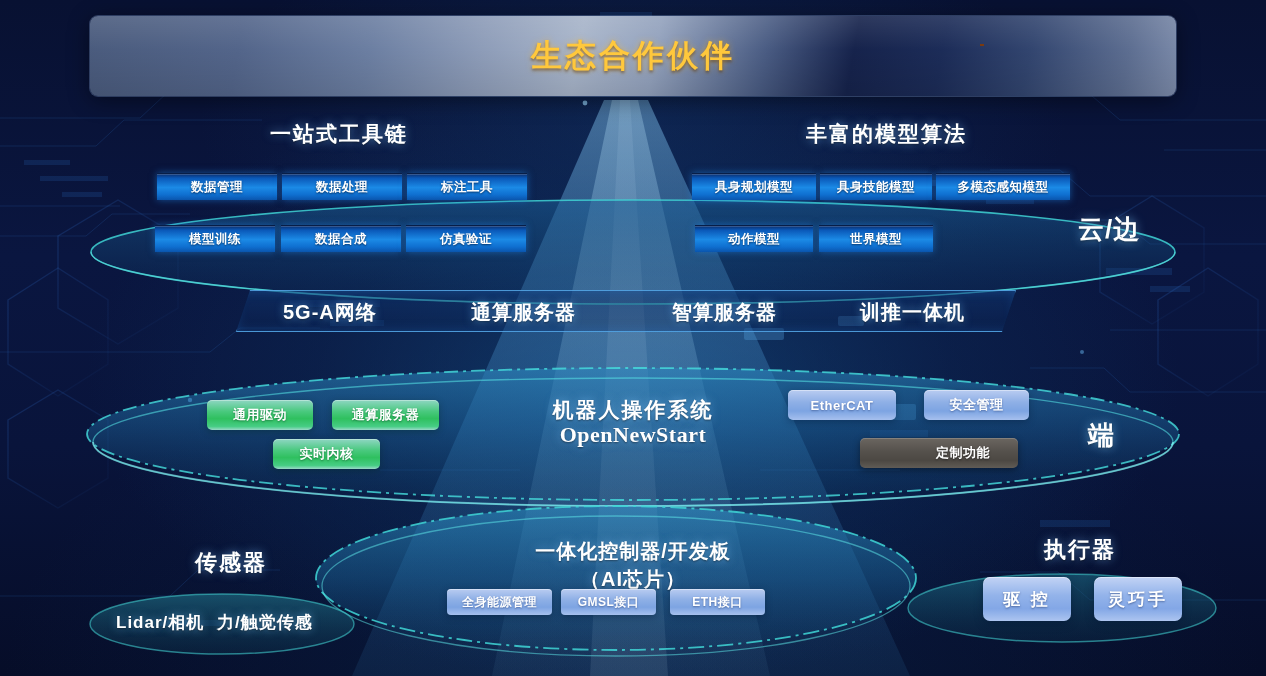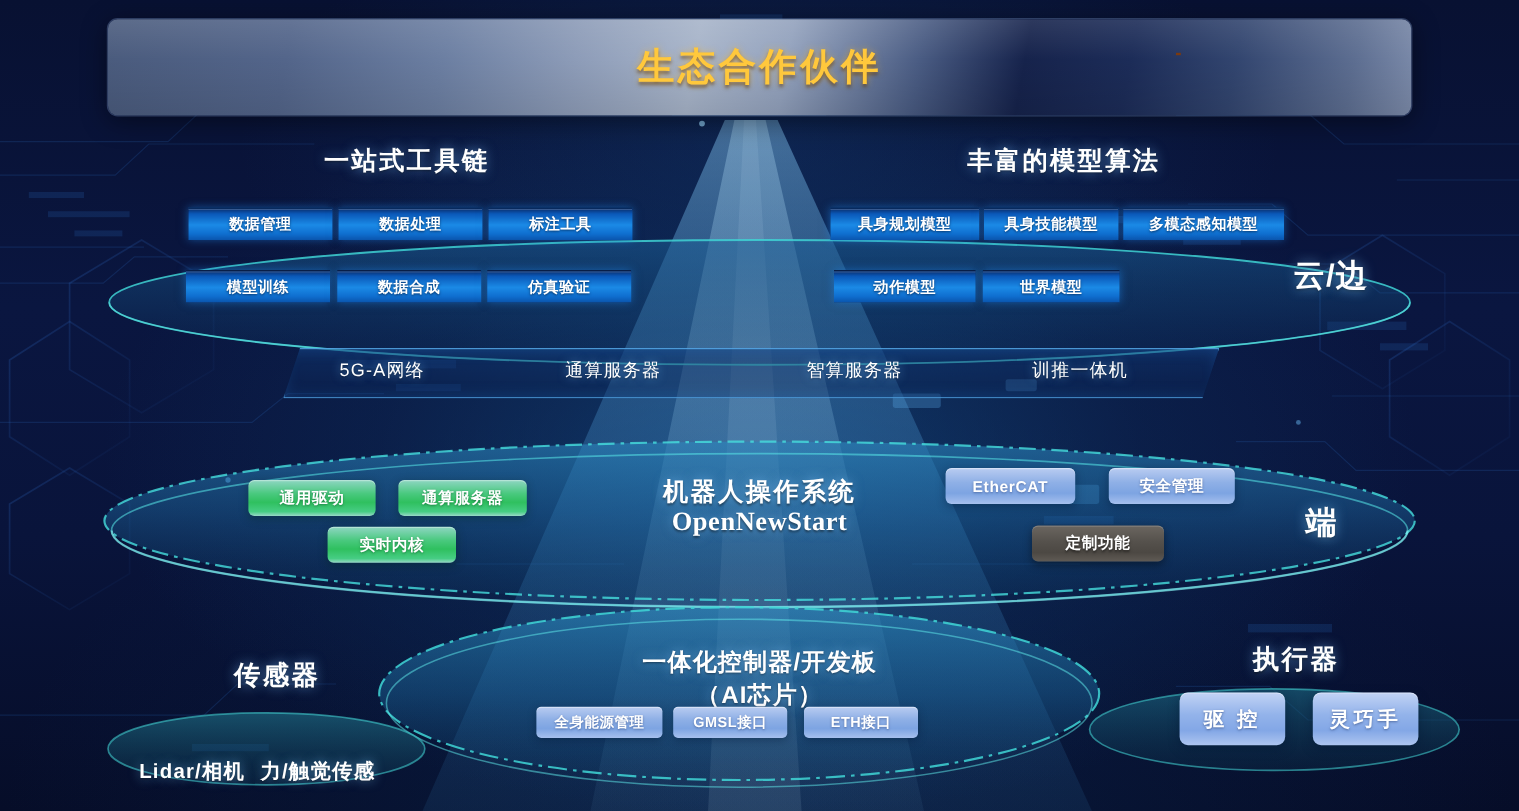--- a/index.html
+++ b/index.html
@@ -86,21 +86,21 @@
   
   .infra-bar{
     position:absolute;left:236px;top:290px;width:778px;height:40px;
     border:1px solid rgba(86,170,235,.85);
     background:linear-gradient(180deg,rgba(15,52,110,.55),rgba(10,32,78,.35));
     box-shadow:0 0 12px rgba(40,130,220,.28) inset;
     clip-path:polygon(14px 0,100% 0,calc(100% - 14px) 100%,0 100%);
   }
   .infra-item{
     position:absolute;top:299px;
-    font-size:15px;font-weight:normal;color:#fff;letter-spacing:1px;
+    font-size:20px;font-weight:bold;color:#fff;letter-spacing:1px;
     text-shadow:0 0 8px rgba(110,190,255,.65),0 1px 2px rgba(0,0,0,.55);
     white-space:nowrap;
   }
 
   
   .disc{position:absolute;pointer-events:none;}
 
   
   .chip-green{
     position:absolute;height:30px;border-radius:5px;
@@ -121,20 +121,21 @@
     white-space:nowrap;
   }
   .chip-gray{
     position:absolute;height:30px;border-radius:5px;
     display:flex;align-items:center;justify-content:center;
     font-size:13px;font-weight:bold;color:#ffffff;letter-spacing:.5px;
     background:linear-gradient(180deg,#6b6660 0%,#55514c 45%,#4c4843 75%,#605b55 100%);
     box-shadow:0 2px 7px rgba(0,0,0,.4), inset 0 1px 0 rgba(255,255,255,.18);
     text-shadow:0 1px 2px rgba(0,0,0,.5);
     white-space:nowrap;
+    padding-left:48px;
   }
   .chip-periwinkle.sm{height:26px;font-size:12px;border-radius:4px;}
 
   
   .os-title{
     position:absolute;left:0;width:1266px;text-align:center;
     pointer-events:none;
   }
   .os-cn{
     font-size:21px;font-weight:bold;color:#fff;letter-spacing:2px;
@@ -154,21 +155,20 @@
   .ctrl-l1{font-size:20px;font-weight:bold;color:#fff;letter-spacing:1px;
     text-shadow:0 0 10px rgba(130,200,255,.6),0 1px 2px rgba(0,0,0,.55);}
   .ctrl-l2{font-size:20px;font-weight:bold;color:#fff;letter-spacing:1px;margin-top:1px;
     text-shadow:0 0 10px rgba(130,200,255,.6),0 1px 2px rgba(0,0,0,.55);}
 
   
   .pill-text{
     position:absolute;font-size:17px;font-weight:bold;color:#fff;letter-spacing:1px;
     text-shadow:0 0 9px rgba(120,200,255,.6),0 1px 2px rgba(0,0,0,.55);
     white-space:nowrap;
-    margin-top:20px;
   }
   .chip-act{
     position:absolute;height:44px;border-radius:7px;
     display:flex;align-items:center;justify-content:center;
     font-size:17px;font-weight:bold;color:#fff;letter-spacing:3px;
     background:linear-gradient(180deg,#c2d3f5 0%,#93b3ea 42%,#83a7e6 72%,#adc5f0 100%);
     box-shadow:0 3px 9px rgba(0,20,50,.4), inset 0 1px 0 rgba(255,255,255,.45);
     text-shadow:0 1px 2px rgba(20,40,90,.5);
     white-space:nowrap;
   }

